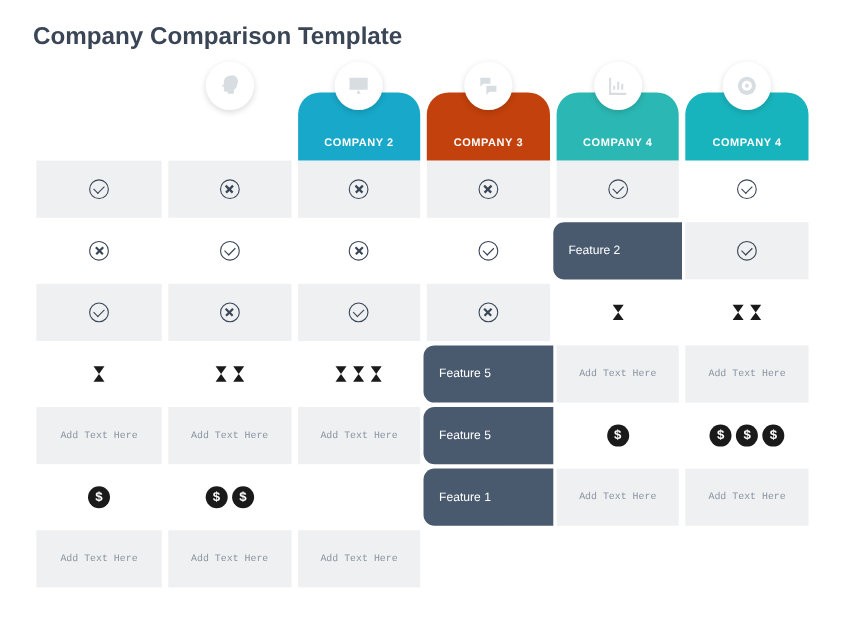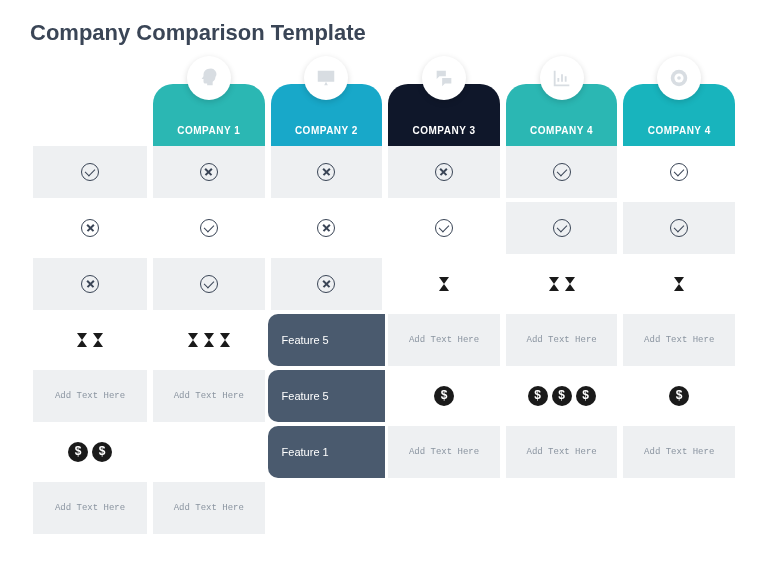--- a/index.html
+++ b/index.html
@@ -124,41 +124,38 @@
   }
 </style>
 </head>
 <body>
 
 <div class="title">Company Comparison Template</div>
 
 <div class="grid" id="grid">
     <div class="corner"></div>
     <div class="col-head">
-      <div class="tab" style="background: rgb(43, 183, 179);">
-        <span>COMPANY 1</span>
-      </div>
       <div class="icon-circle">
         <svg viewBox="0 0 24 24">
           <path d="M12 2a6 6 0 00-6 6v2l-2 3h2v3a2 2 0 002 2h2v2h6v-4c2-1 3-3 3-5a6 6 0 00-7-9z"></path>
         </svg>
       </div>
     </div>
     <div class="col-head">
       <div class="tab" style="background: rgb(24, 168, 201);">
         <span>COMPANY 2</span>
       </div>
       <div class="icon-circle">
         <svg viewBox="0 0 24 24">
           <path d="M3 4h18v12H3zM10 20l2-4 2 4M5 7h10M5 10h8"></path>
         </svg>
       </div>
     </div>
     <div class="col-head">
-      <div class="tab" style="background: #0f172a;">
+      <div class="tab" style="background: #c2410c;">
         <span>COMPANY 3</span>
       </div>
       <div class="icon-circle">
         <svg viewBox="0 0 24 24">
           <path d="M4 4h10v6H7l-3 3V4zm6 8h10v6h-7l-3 3v-9z"></path>
         </svg>
       </div>
     </div>
     <div class="col-head">
       <div class="tab" style="background: rgb(43, 183, 179);">
@@ -205,20 +202,21 @@
     </div>
     <div class="cell odd">
       <div class="mark check"></div>
     </div>
     <div class="cell odd">
       <div class="mark cross"></div>
     </div>
     <div class="cell odd">
       <div class="mark check"></div>
     </div>
+    <div class="row-label">Feature 2</div>
     <div class="cell even">
       <div class="mark check"></div>
     </div>
     <div class="cell even">
       <div class="mark check"></div>
     </div>
     <div class="cell even">
       <div class="mark cross"></div>
     </div>
     <div class="cell even">

